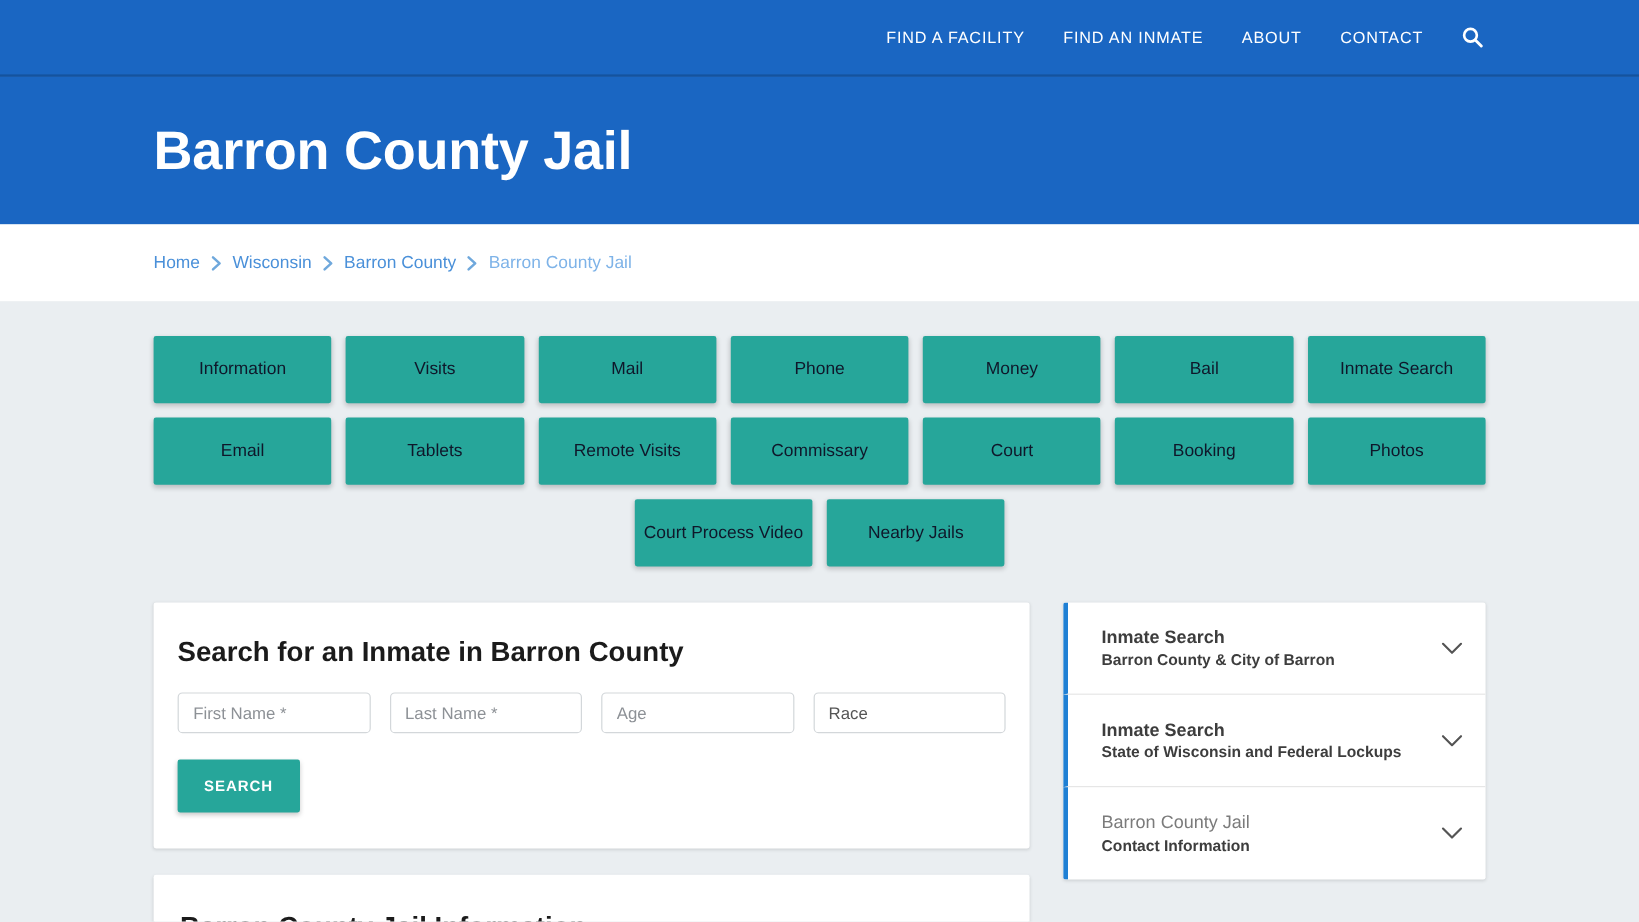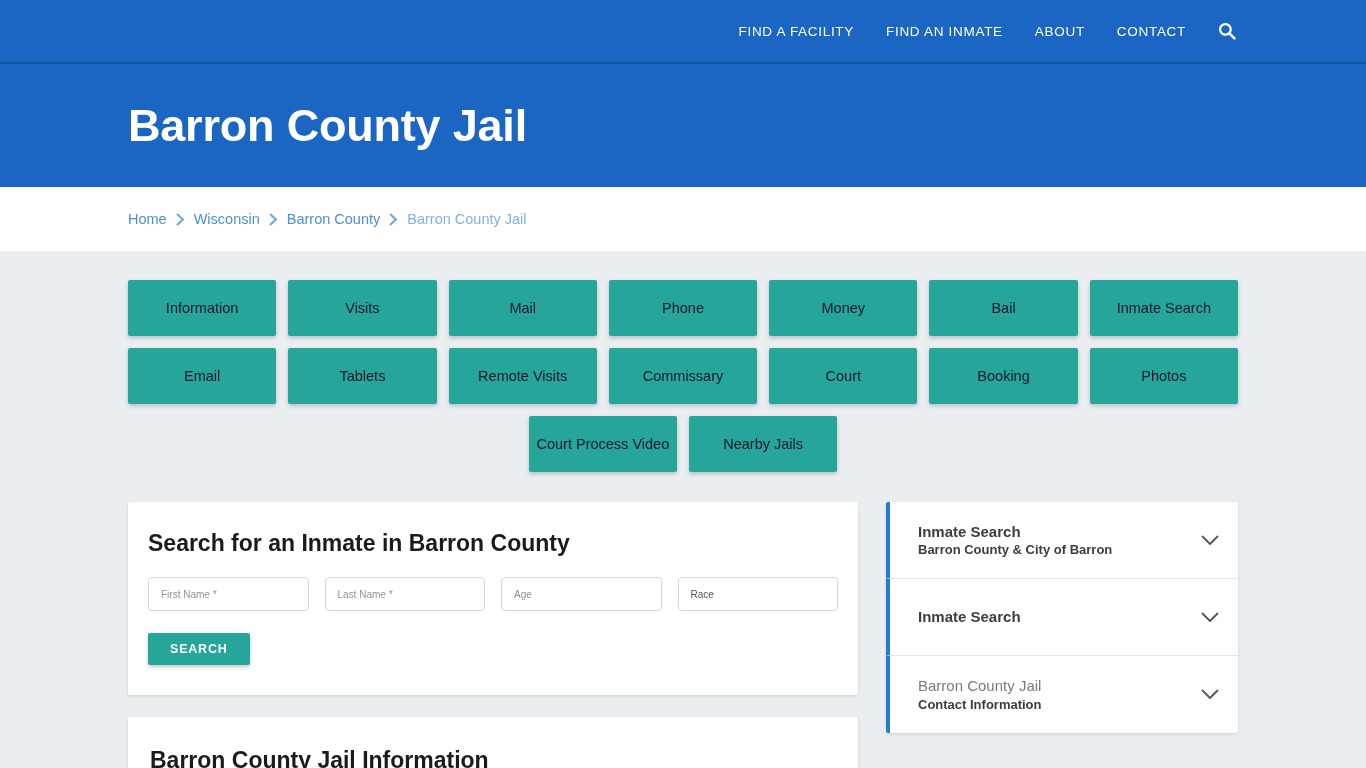--- a/index.html
+++ b/index.html
@@ -165,21 +165,21 @@
   .formrow {
     display: flex;
     gap: 16px;
   }
   .formrow input[type="text"],
   .formrow select {
     height: 34px;
     border: 1px solid #d3d7da;
     border-radius: 4px;
     padding: 0 12px;
-    font-size: 10px;
+    font-size: 14px;
     font-family: inherit;
     color: #555;
     background: #ffffff;
     outline: none;
     min-width: 0;
   }
   .formrow input::placeholder { color: #8d9196; }
   .f-first { flex: 1 1 0; }
   .f-last  { flex: 1 1 0; }
   .f-age   { flex: 1 1 0; }
@@ -192,21 +192,21 @@
       linear-gradient(135deg, #4a4a4a 50%, transparent 50%);
     background-position:
       calc(100% - 18px) 14px,
       calc(100% - 13px) 14px;
     background-size: 5px 5px, 5px 5px;
     background-repeat: no-repeat;
     padding-right: 30px;
   }
   .searchsubmit {
     margin-top: 22px;
-    height: 32px;
+    height: 44px;
     padding: 0 22px;
     background: #26a69a;
     color: #ffffff;
     border: none;
     border-radius: 2px;
     font-size: 12.5px;
     font-weight: bold;
     letter-spacing: 0.8px;
     font-family: inherit;
     cursor: pointer;
@@ -369,20 +369,21 @@
           <span class="chev">
             <svg width="18" height="11" viewBox="0 0 18 11" aria-hidden="true">
                 <polyline points="1.5,1.5 9,9 16.5,1.5" fill="none" stroke="#555555" stroke-width="1.8" stroke-linecap="round" stroke-linejoin="round"></polyline>
               </svg>
           </span>
         </div>
 
         <div class="accitem">
           <div class="acctext">
             <span class="acc-l1">Inmate Search</span>
+            <span class="acc-l2">State of Wisconsin and Federal Lockups</span>
           </div>
           <span class="chev">
             <svg width="18" height="11" viewBox="0 0 18 11" aria-hidden="true">
                 <polyline points="1.5,1.5 9,9 16.5,1.5" fill="none" stroke="#555555" stroke-width="1.8" stroke-linecap="round" stroke-linejoin="round"></polyline>
               </svg>
           </span>
         </div>
 
         <div class="accitem">
           <div class="acctext">

